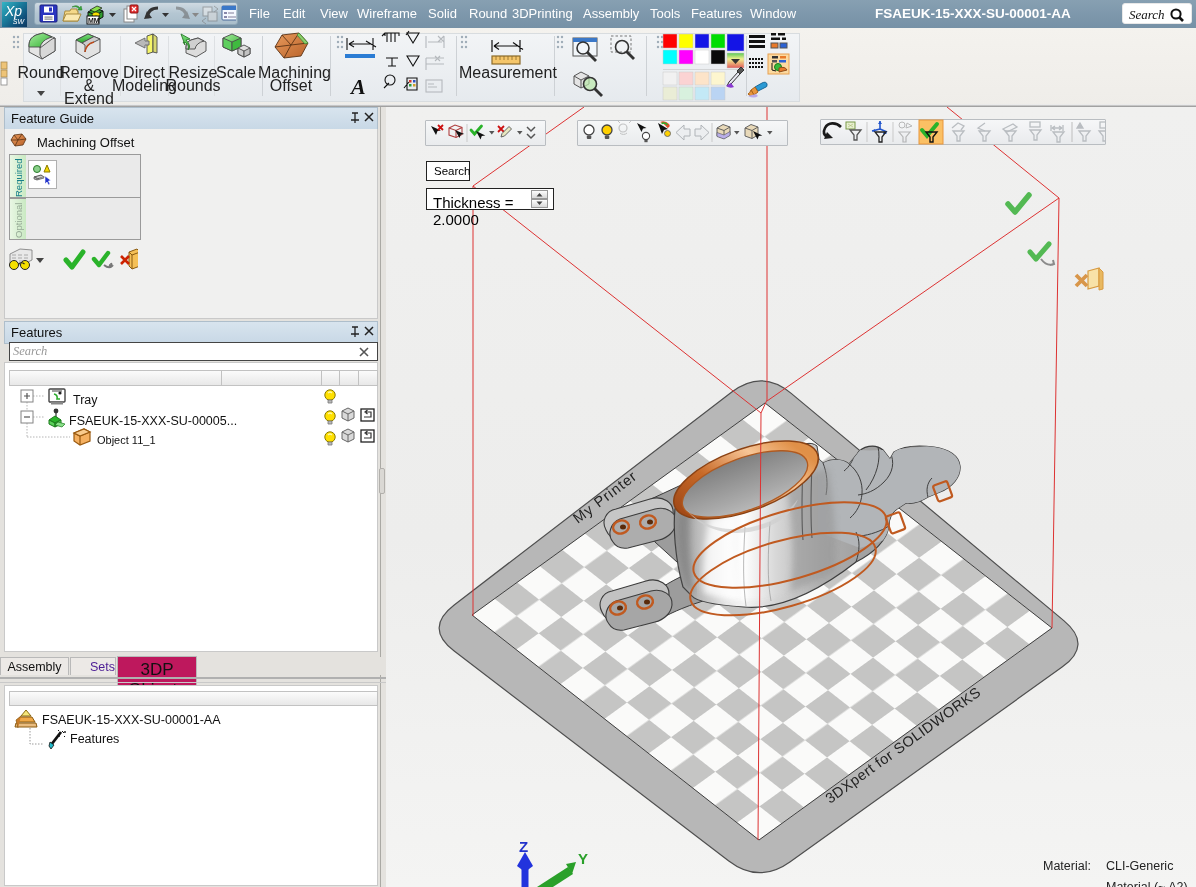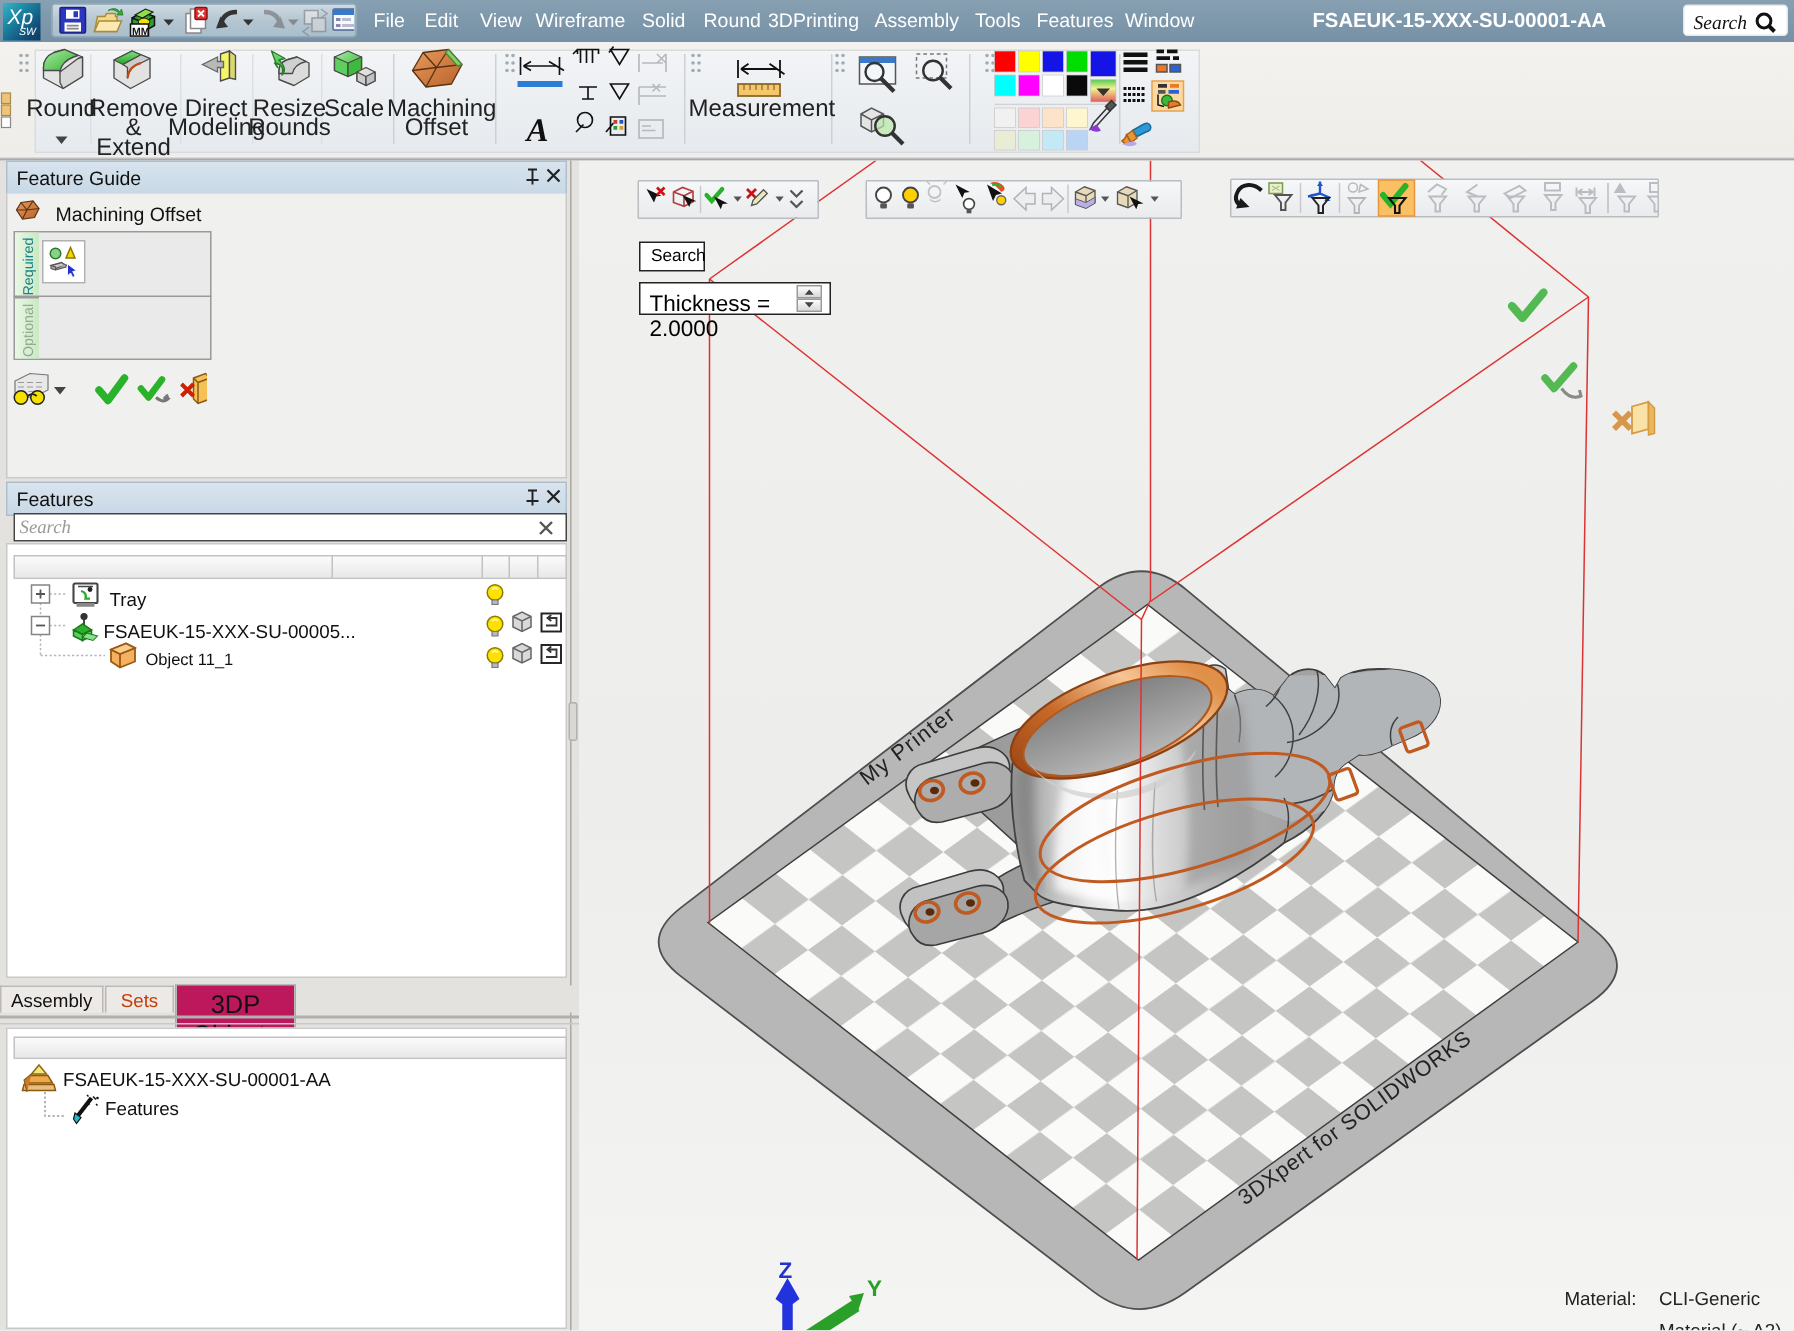--- a/index.html
+++ b/index.html
@@ -456,21 +456,21 @@
           <path d="M364,31 l7,0 l0,-5 l-5,0 m1.5,-2 l-2.5,2 l2.5,2" fill="none" stroke="#333" stroke-width="1.2"></path>
         </g>
     <use href="#ubox" y="21"></use>
   </svg>
   <div class="abs" style="left:73px;top:286px;font-size:12.5px;color:#111">Tray</div>
   <div class="abs" style="left:69px;top:306.5px;font-size:12.5px;color:#111">FSAEUK-15-XXX-SU-00005...</div>
   <div class="abs" style="left:97px;top:326.5px;font-size:11px;color:#111">Object 11_1</div>
 
   <div class="abs" style="left:0px;top:550px;width:386px;height:18px;background:#e4e2de"></div>
   <div class="abs" style="left:0px;top:550px;width:69px;height:18px;background:#ece9e6;border:1px solid #b9b9b9;border-bottom:none;font-size:12.5px;color:#111;text-align:center;padding-top:2px">Assembly</div>
-  <div class="abs" style="left:70px;top:550px;width:46px;height:18px;background:#ece9e6;border:1px solid #b9b9b9;border-bottom:none;font-size:12.5px;color:#c2410c;text-align:center;padding-top:2px">Sets</div>
+  <div class="abs" style="left:70px;top:550px;width:46px;height:18px;background:#ece9e6;border:1px solid #b9b9b9;border-bottom:none;font-size:12.5px;color:#4c1d95;text-align:right;padding-top:2px">Sets</div>
   <div class="abs" style="left:117px;top:549px;width:80px;height:33px;background:#be185d;border:1px solid #b9b9b9;border-bottom:none;font-size:17px;color:#111;text-align:center;padding-top:3px">3DP Objects</div>
   <div class="abs" style="left:0px;top:570px;width:386px;height:2px;background:#b0b0b0"></div>
   <div class="abs" style="left:0px;top:575px;width:386px;height:1px;background:#c9c9c9"></div>
 
   <div class="abs" style="left:4px;top:578px;width:374px;height:201px;background:#fff;border:1px solid #c9c9c9"></div>
   <div class="abs" style="left:9px;top:584px;width:369px;height:15px;background:linear-gradient(180deg,#fbfbfb,#e8e8e8);border:1px solid #c2c2c2"></div>
   <svg class="abs" style="left:0;top:599px" width="386" height="46" viewBox="0 0 386 46">
     <path d="M30,22 l0,16 l14,0" fill="none" stroke="#9a9a9a" stroke-dasharray="1.5,1.5"></path>
     <g transform="translate(17,4)">
           <path d="M9,0 L14,6 L4,6 Z" fill="#f5e77a" stroke="#8a6a10"></path>

